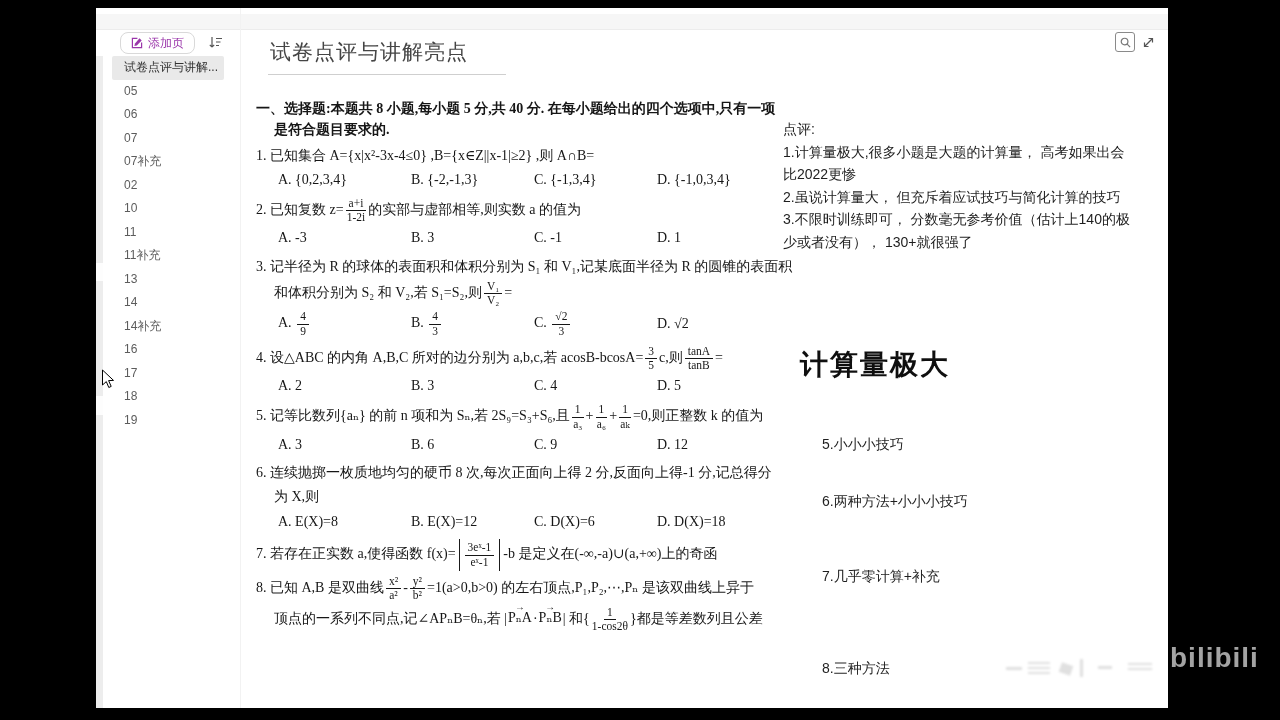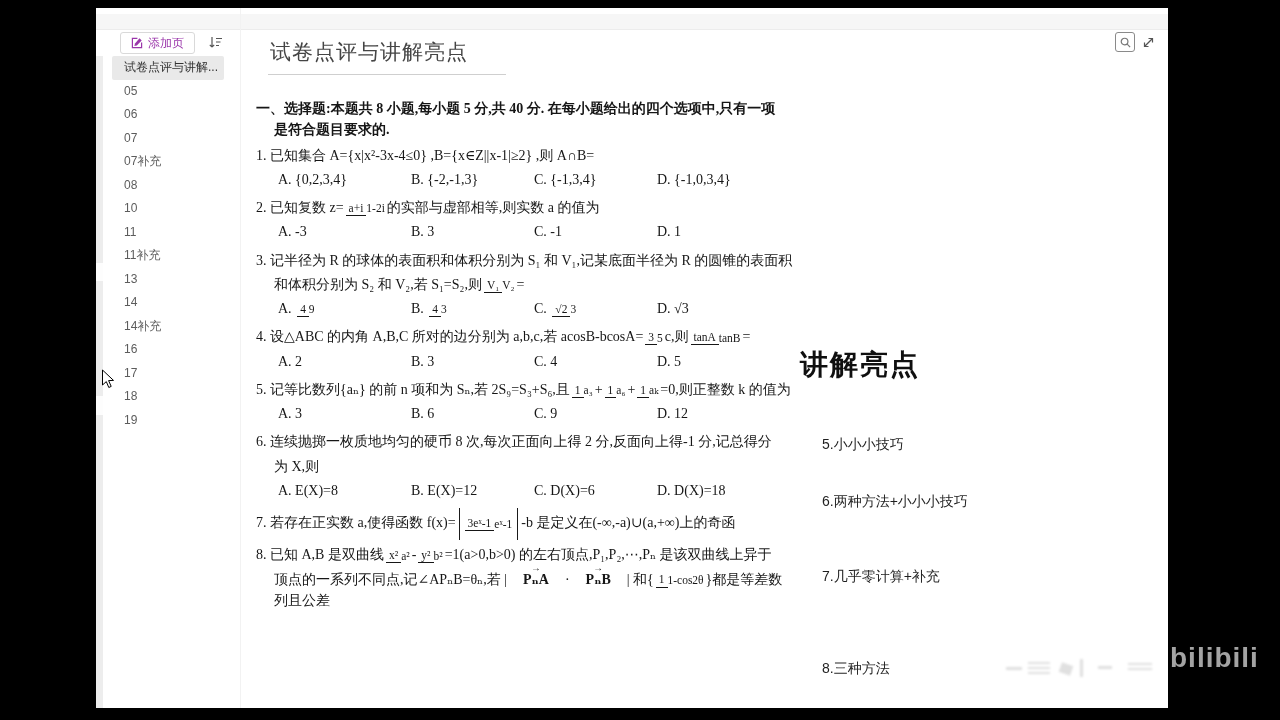--- a/index.html
+++ b/index.html
@@ -3,21 +3,21 @@
 <meta charset="utf-8">
 <style>
   * { margin:0; padding:0; box-sizing:border-box; }
   html,body { width:1280px; height:720px; overflow:hidden; background:#000; font-family:"Liberation Sans","DejaVu Sans",sans-serif; }
 
   .app-window { position:absolute; left:96px; top:8px; width:1072px; height:700px; background:#fff; overflow:hidden; }
   .top-hairline { position:absolute; left:0; top:6px; width:100%; height:16px; background:#f6f6f6; border-bottom:1px solid #ececec; }
 
   
   .add-page-btn { position:absolute; left:24px; top:24px; height:22px; display:inline-flex; align-items:center; gap:5px;
-    padding:0 10px; background:#fff; border:1px solid #d9d9d9; border-radius:3px; font-size:12px; color:#9a36aa; cursor:pointer; }
+    padding:0 10px; background:#fff; border:1px solid #d9d9d9; border-radius:8px; font-size:12px; color:#9a36aa; cursor:pointer; }
   .sort-btn { position:absolute; left:112px; top:27px; width:16px; height:16px; cursor:pointer; }
   .search-btn { position:absolute; left:1019px; top:24px; width:20px; height:20px; border:1px solid #8a8a8a; border-radius:3px;
     display:flex; align-items:center; justify-content:center; background:#fff; cursor:pointer; }
   .expand-btn { position:absolute; left:1045px; top:27px; width:15px; height:15px; cursor:pointer; }
 
   
   .side-scroll { position:absolute; left:0; top:48px; bottom:0; width:7px; background:#ededed; }
   .side-scroll .notch { position:absolute; left:0; width:7px; background:#fdfdfd; }
   .notch-a { top:207px; height:18px; } .notch-b { top:340px; height:19px; }
   .page-list { position:absolute; left:16px; top:48px; width:112px; }
@@ -32,26 +32,26 @@
 
   
   .paper { position:absolute; left:160px; top:90px; width:540px; font-family:"Liberation Serif","DejaVu Serif",serif;
     font-size:14px; color:#161616; line-height:1.52; }
   .sec-hdr { font-weight:bold; }
   .sec-hdr.cont { padding-left:18px; }
   .question { margin-top:4px; }
   .q-line { margin-top:3px; }
   .q-line.indent { padding-left:18px; }
   .q-options { display:grid; grid-template-columns:133px 123px 123px auto; margin:3px 0 7px 22px; align-items:center; }
-  .frac { display:inline-flex; flex-direction:row; align-items:center; vertical-align:middle; line-height:1.15;
+  .frac { display:inline-flex; flex-direction:column; align-items:center; vertical-align:middle; line-height:1.15;
     font-size:0.82em; margin:0 2px; }
   .frac .num { border-bottom:1px solid #161616; padding:0 3px 0px; }
   .frac .den { padding-top:0px; }
   .bigbar { display:inline-block; width:1px; height:2.3em; background:#1a1a1a; vertical-align:middle; margin:0 3px; }
-  .vec { position:relative; display:inline-block; margin:0 16px;font-weight:bold; }
+  .vec { position:relative; display:inline-block; margin:0 1px; }
   .vec::after { content:"→"; position:absolute; left:50%; top:-0.8em; transform:translateX(-50%); font-size:0.7em; }
 
   
   .comment { position:absolute; left:687px; top:110px; width:378px; font-size:14px; line-height:22.5px; color:#1e1e1e;
     white-space:pre-line; }
   .hl-title { position:absolute; left:704px; top:338px; font-size:28px; font-weight:bold; color:#0f0f0f; letter-spacing:2px; }
   .hl { position:absolute; left:726px; font-size:14px; color:#1f1f1f; }
   .hl-1 { top:428px; } .hl-2 { top:485px; } .hl-3 { top:560px;text-align:center; } .hl-4 { top:652px; }
 
   
@@ -109,21 +109,21 @@
   <div class="side-scroll">
     <span class="notch notch-a"></span>
     <span class="notch notch-b"></span>
   </div>
   <div class="page-list" id="page-list">
       <div class="side-item selected">试卷点评与讲解...</div>
       <div class="side-item">05</div>
       <div class="side-item">06</div>
       <div class="side-item">07</div>
       <div class="side-item">07补充</div>
-      <div class="side-item">08</div>
+      <div class="side-item">02</div>
       <div class="side-item">10</div>
       <div class="side-item">11</div>
       <div class="side-item">11补充</div>
       <div class="side-item">13</div>
       <div class="side-item">14</div>
       <div class="side-item">14补充</div>
       <div class="side-item">16</div>
       <div class="side-item">17</div>
       <div class="side-item">18</div>
       <div class="side-item">19</div>
@@ -170,21 +170,21 @@
                 <span class="den">9</span>
               </span></span>
             <span class="q-opt">B. <span class="frac">
                 <span class="num">4</span>
                 <span class="den">3</span>
               </span></span>
             <span class="q-opt">C. <span class="frac">
                 <span class="num">√2</span>
                 <span class="den">3</span>
               </span></span>
-            <span class="q-opt">D. √3</span>
+            <span class="q-opt">D. √2</span>
           </div>
         </div>
         <div class="question">
           <div class="q-line">4. 设△ABC 的内角 A,B,C 所对的边分别为 a,b,c,若 acosB-bcosA=<span class="frac">
               <span class="num">3</span>
               <span class="den">5</span>
             </span>c,则<span class="frac">
               <span class="num">tanA</span>
               <span class="den">tanB</span>
             </span>=</div>
@@ -238,21 +238,27 @@
               <span class="den">b²</span>
             </span>=1(a&gt;0,b&gt;0) 的左右顶点,P₁,P₂,⋯,Pₙ 是该双曲线上异于</div>
           <div class="q-line indent">顶点的一系列不同点,记∠APₙB=θₙ,若 |<span class="vec">PₙA</span>·<span class="vec">PₙB</span>| 和{<span class="frac">
               <span class="num">1</span>
               <span class="den">1-cos2θ</span>
             </span>}都是等差数列且公差</div>
         </div>
       </div>
   </div>
 
-  <div class="hl-title">讲解亮点</div>
+  <div class="comment">点评:
+1.计算量极大,很多小题是大题的计算量， 高考如果出会
+比2022更惨
+2.虽说计算量大， 但充斥着应试技巧与简化计算的技巧
+3.不限时训练即可， 分数毫无参考价值（估计上140的极
+少或者没有）， 130+就很强了</div>
+  <div class="hl-title">计算量极大</div>
   <div class="hl hl-1">5.小小小技巧</div>
   <div class="hl hl-2">6.两种方法+小小小技巧</div>
   <div class="hl hl-3">7.几乎零计算+补充</div>
   <div class="hl hl-4">8.三种方法</div>
 </div>
 
 <div class="uploader-wm">
   <span class="wm1"></span>
     <span class="wm2"></span>
     <span class="wm3"></span>

